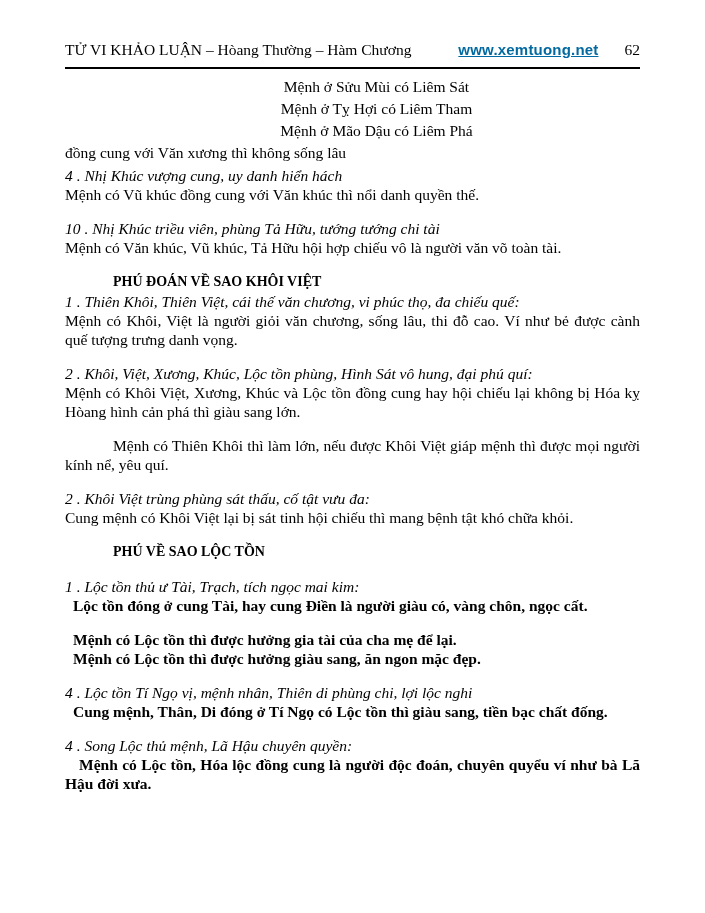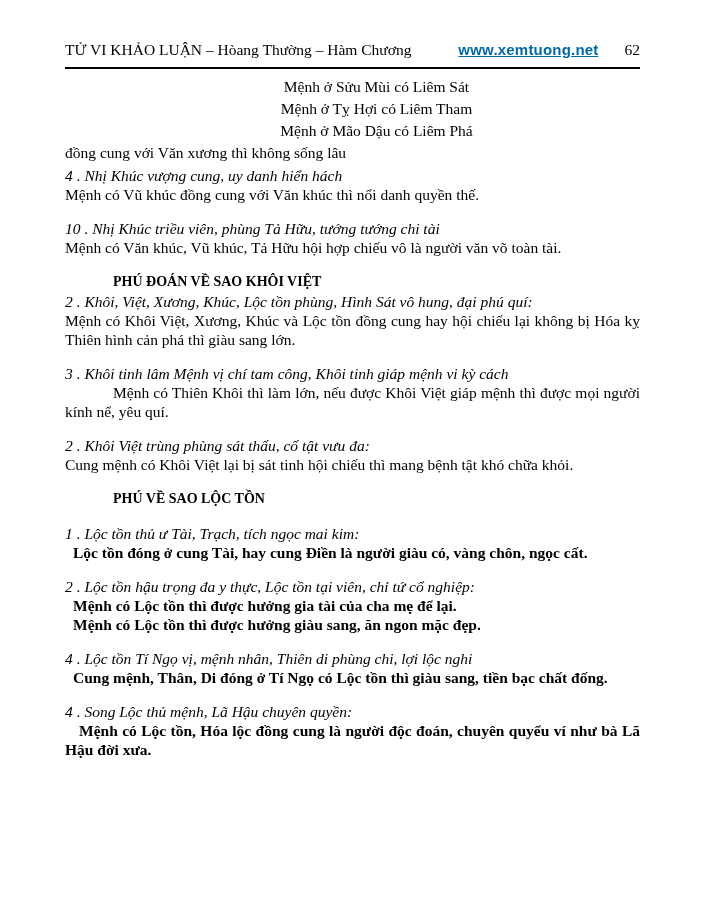--- a/index.html
+++ b/index.html
@@ -65,38 +65,40 @@
       <div class="block item">
         <div class="item-title">4 . Nhị Khúc vượng cung, uy danh hiển hách</div>
         <div class="para">Mệnh có Vũ khúc đồng cung với Văn khúc thì nổi danh quyền thế.</div>
       </div>
       <div class="block item">
         <div class="item-title">10 . Nhị Khúc triều viên, phùng Tả Hữu, tướng tướng chi tài</div>
         <div class="para">Mệnh có Văn khúc, Vũ khúc, Tả Hữu hội hợp chiếu vô là người văn võ toàn tài.</div>
       </div>
       <div class="block heading tight">PHÚ ĐOÁN VỀ SAO KHÔI VIỆT</div>
       <div class="block item">
-        <div class="item-title">2 . Khôi, Việt, Xương, Khúc, Lộc tồn phùng, Hình Sát vô hung, đại phú quí:</div>
-        <div class="para justify">Mệnh có Khôi Việt, Xương, Khúc và Lộc tồn đồng cung hay hội chiếu lại không bị Hóa kỵ Thiên hình cản phá thì giàu sang lớn.</div>
+        <div class="item-title">1 . Thiên Khôi, Thiên Việt, cái thế văn chương, vi phúc thọ, đa chiếu quế:</div>
+        <div class="para justify">Mệnh có Khôi, Việt là người giỏi văn chương, sống lâu, thi đỗ cao. Ví như bẻ được cành quế tượng trưng danh vọng.</div>
       </div>
       <div class="block item">
-        <div class="item-title">3 . Khôi tinh lâm Mệnh vị chí tam công, Khôi tinh giáp mệnh vi kỳ cách</div>
+        <div class="item-title">2 . Khôi, Việt, Xương, Khúc, Lộc tồn phùng, Hình Sát vô hung, đại phú quí:</div>
+        <div class="para justify">Mệnh có Khôi Việt, Xương, Khúc và Lộc tồn đồng cung hay hội chiếu lại không bị Hóa kỵ Hòang hình cản phá thì giàu sang lớn.</div>
+      </div>
+      <div class="block item">
         <div class="para justify first-tab">Mệnh có Thiên Khôi thì làm lớn, nếu được Khôi Việt giáp mệnh thì được mọi người kính nể, yêu quí.</div>
       </div>
       <div class="block item">
         <div class="item-title">2 . Khôi Việt trùng phùng sát thấu, cố tật vưu đa:</div>
         <div class="para">Cung mệnh có Khôi Việt lại bị sát tinh hội chiếu thì mang bệnh tật khó chữa khỏi.</div>
       </div>
       <div class="block heading">PHÚ VỀ SAO LỘC TỒN</div>
       <div class="block item">
         <div class="item-title">1 . Lộc tồn thủ ư Tài, Trạch, tích ngọc mai kim:</div>
         <div class="para ind-sm">Lộc tồn đóng ở cung Tài, hay cung Điền là người giàu có, vàng chôn, ngọc cất.</div>
       </div>
       <div class="block item">
-        <div class="item-title">2 . Lộc tồn hậu trọng đa y thực, Lộc tồn tại viên, chỉ tứ cổ nghiệp:</div>
         <div class="para ind-sm">Mệnh có Lộc tồn thì được hưởng gia tài của cha mẹ để lại.</div>
         <div class="para ind-sm">Mệnh có Lộc tồn thì được hưởng giàu sang, ăn ngon mặc đẹp.</div>
       </div>
       <div class="block item">
         <div class="item-title">4 . Lộc tồn Tí Ngọ vị, mệnh nhân, Thiên di phùng chi, lợi lộc nghi</div>
         <div class="para ind-sm">Cung mệnh, Thân, Di đóng ở Tí Ngọ có Lộc tồn thì giàu sang, tiền bạc chất đống.</div>
       </div>
       <div class="block item">
         <div class="item-title">4 . Song Lộc thủ mệnh, Lã Hậu chuyên quyền:</div>
         <div class="para justify first-sm">Mệnh có Lộc tồn, Hóa lộc đồng cung là người độc đoán, chuyên quyểu ví như bà Lã Hậu đời xưa.</div>

